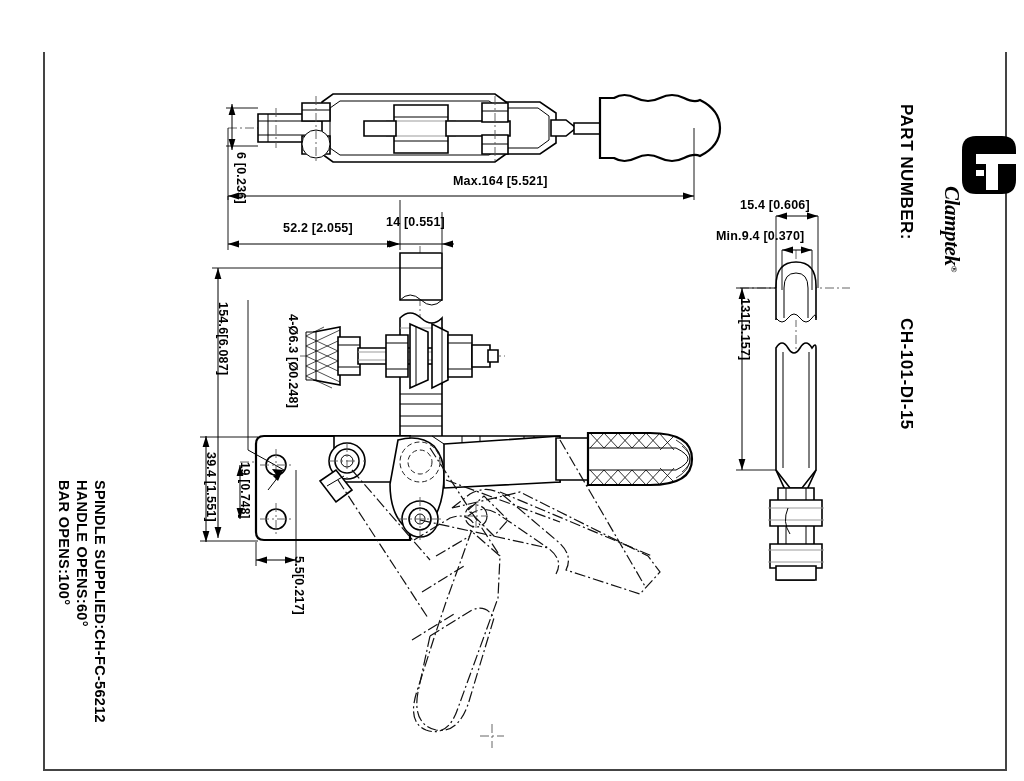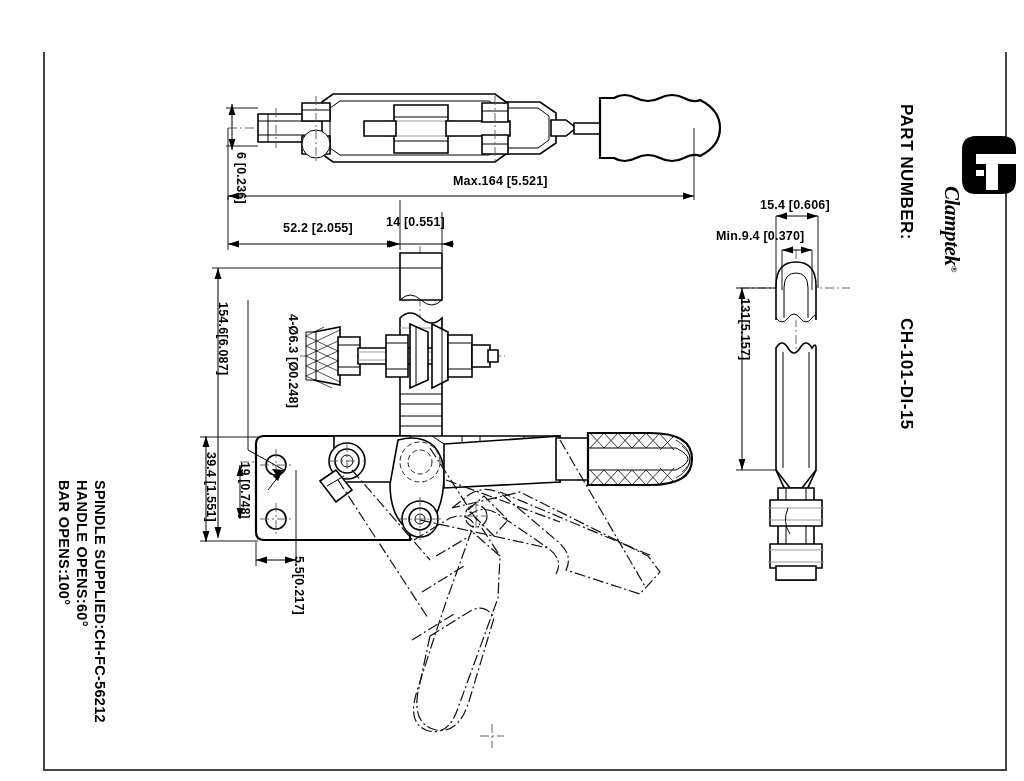--- a/index.html
+++ b/index.html
@@ -397,17 +397,17 @@
   <div class="txt dim" style="left:283px;top:221px;text-align:right;"><span>52.2 [2.055]</span></div>
   <div class="txt dim" style="left:386px;top:215px;"><span>14 [0.551]</span></div>
 
   <div class="txt dim rot90" style="left:248px;top:152px;"><span>6 [0.236]</span></div>
   <div class="txt dim rot90" style="left:230px;top:302px;"><span>154.6[6.087]</span></div>
   <div class="txt dim rot90" style="left:218px;top:452px;"><span>39.4 [1.551]</span></div>
   <div class="txt dim-sm rot90" style="left:252px;top:462px;"><span>19 [0.748]</span></div>
   <div class="txt dim rot90" style="left:306px;top:556px;"><span>5.5[0.217]</span></div>
   <div class="txt dim rot90" style="left:300px;top:314px;"><span>4-Ø6.3 [Ø0.248]</span></div>
 
-  <div class="txt dim" style="left:760px;top:198px;"><span>15.4 [0.606]</span></div>
+  <div class="txt dim" style="left:740px;top:198px;"><span>15.4 [0.606]</span></div>
   <div class="txt dim" style="left:716px;top:229px;text-align:center;"><span>Min.9.4 [0.370]</span></div>
   <div class="txt dim rot90" style="left:752px;top:298px;"><span>131[5.157]</span></div>
 
 </div>
 
 </body></html>

